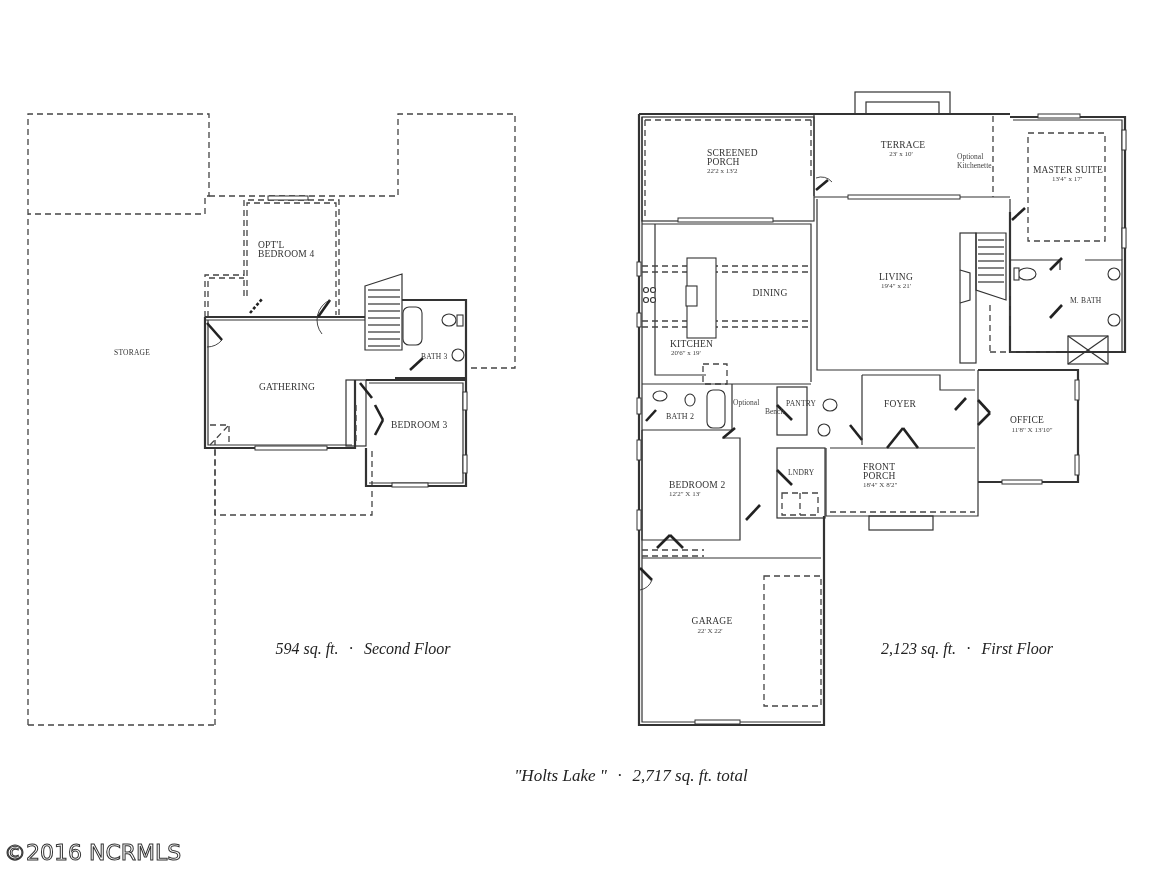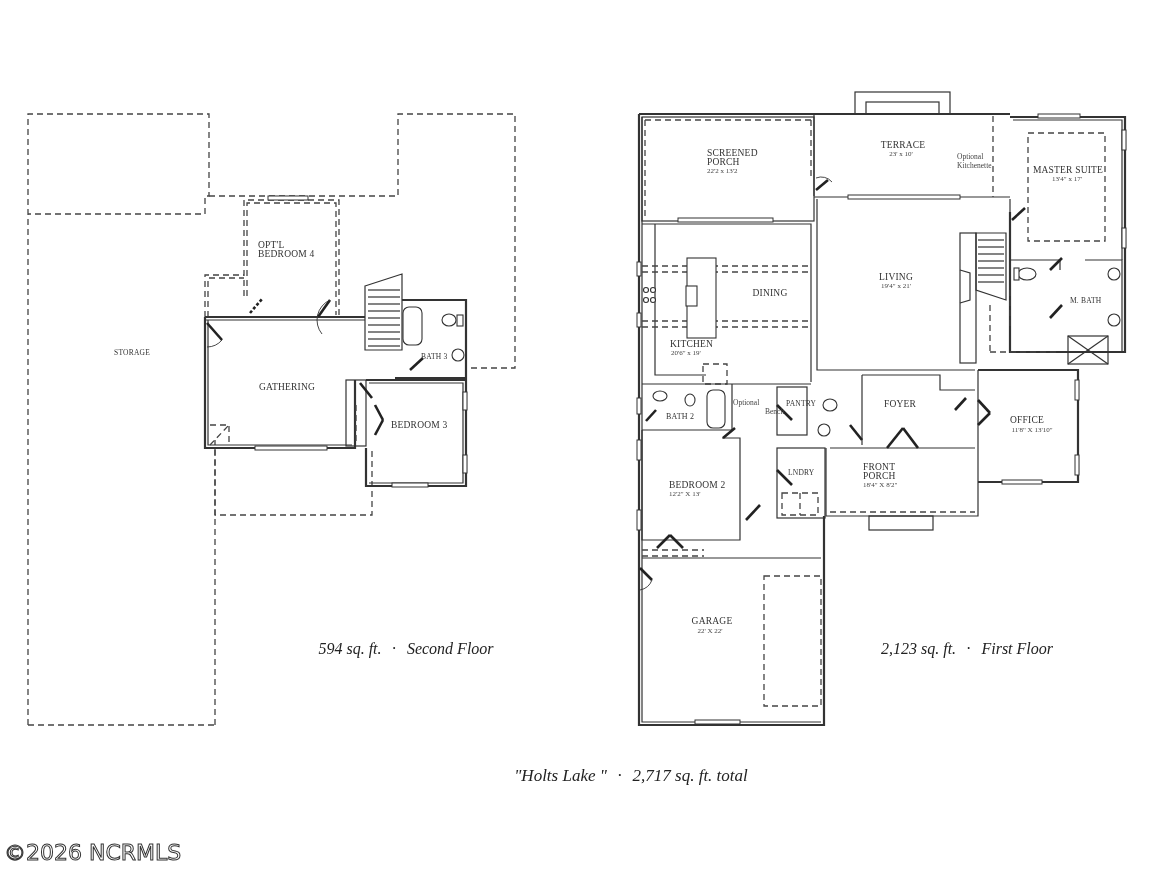--- a/index.html
+++ b/index.html
@@ -266,23 +266,23 @@
 
 <div class="lbl" style="left:788px;top:468px;font-size:7.5px;">LNDRY</div>
 
 <div class="lbl" style="left:863px;top:462px;">FRONT</div>
 <div class="lbl" style="left:863px;top:471px;">PORCH</div>
 <div class="dim" style="left:863px;top:481px;">18'4" X 8'2"</div>
 
 <div class="lbl center" style="left:712px;top:616px;">GARAGE</div>
 <div class="dim center" style="left:710px;top:627px;">22' X 22'</div>
 
-<div class="caption" style="left:363px;top:640px;margin-left:43px;">
+<div class="caption" style="left:363px;top:640px;">
   <span>594 sq. ft.</span><span class="sep">·</span><span>Second Floor</span>
 </div>
 <div class="caption" style="left:967px;top:640px;">
   <span>2,123 sq. ft.</span><span class="sep">·</span><span>First Floor</span>
 </div>
 <div class="caption" style="left:631px;top:766px;font-size:17px;">
   <span>"Holts Lake "</span><span class="sep">·</span><span>2,717 sq. ft. total</span>
 </div>
 
-<div class="watermark">©2026 NCRMLS</div>
+<div class="watermark">©2016 NCRMLS</div>
 
 </body></html>

